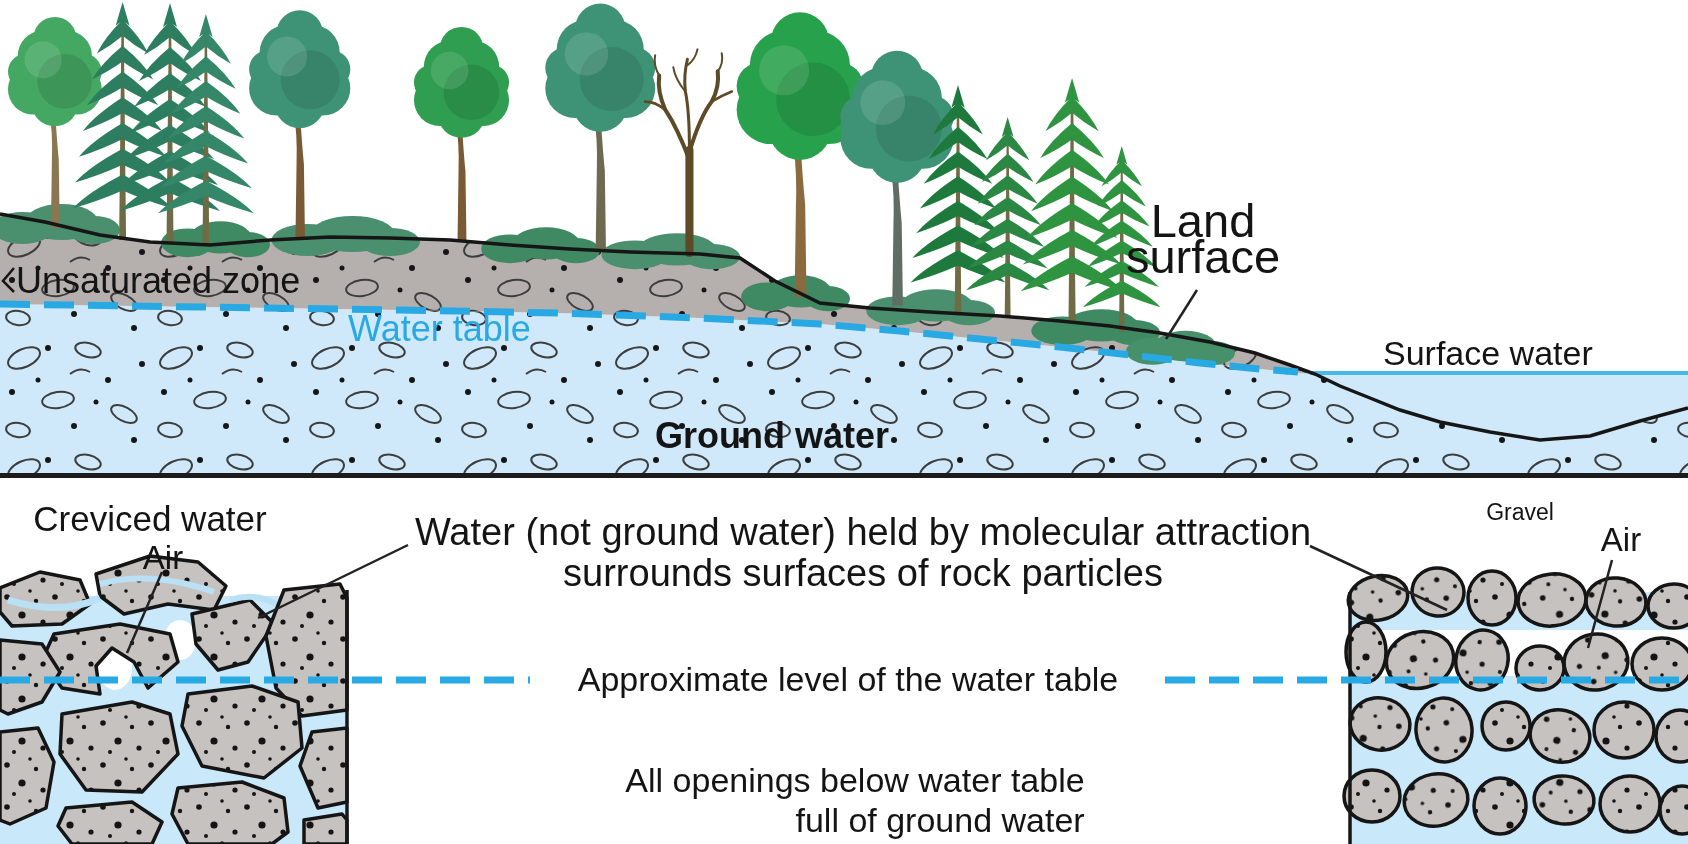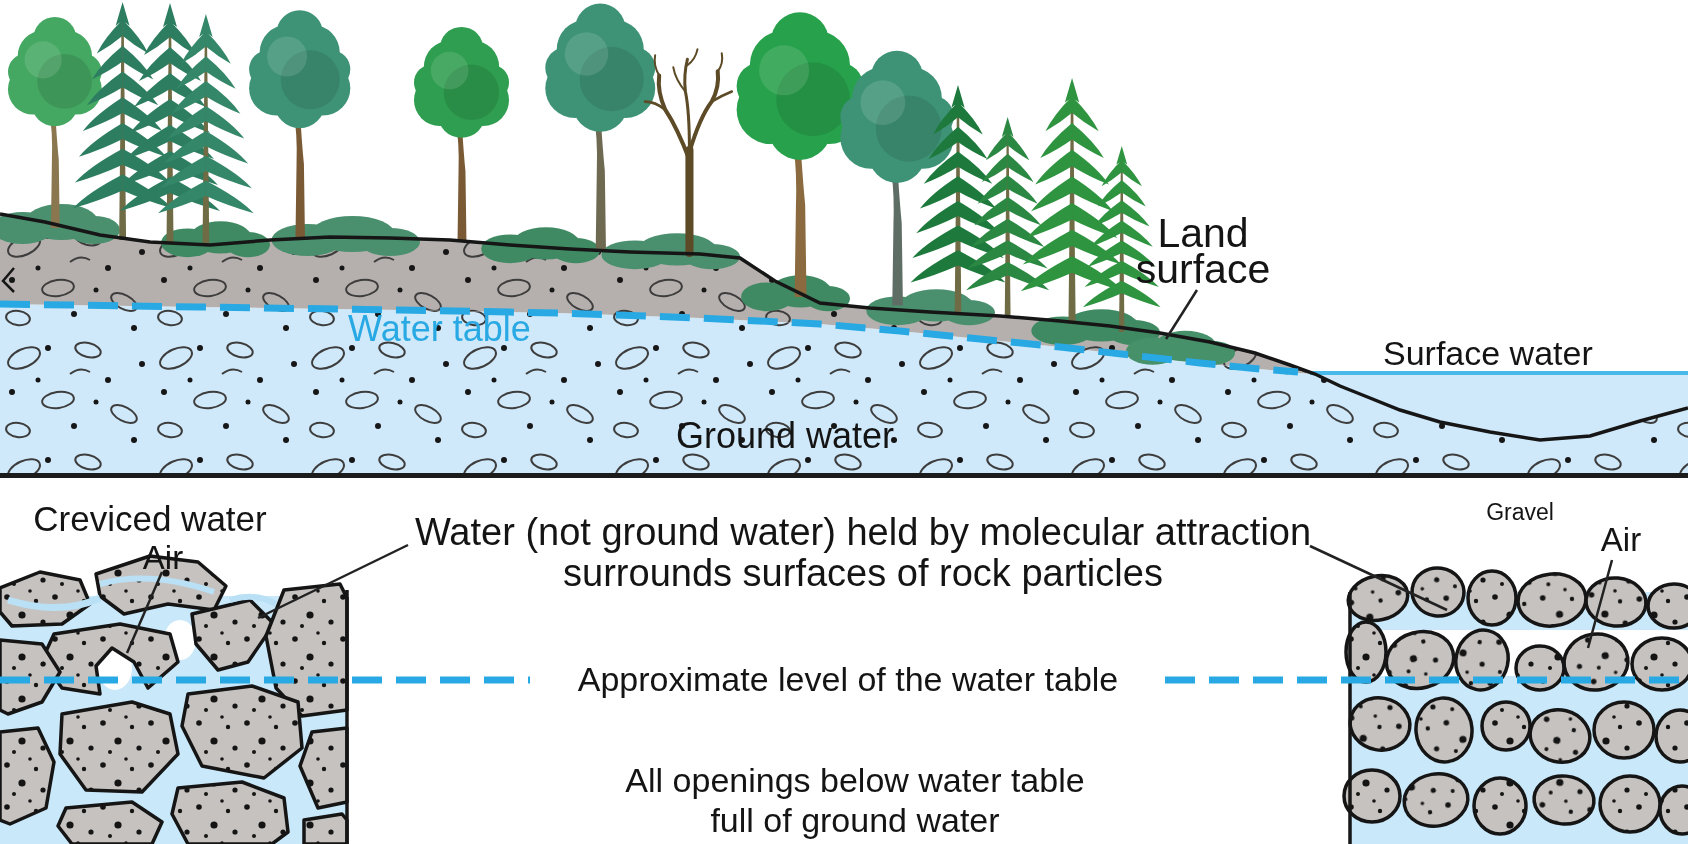--- a/index.html
+++ b/index.html
@@ -4,30 +4,30 @@
 <style>
   html,body{margin:0;padding:0;background:#fff;}
   #stage{position:relative;width:1688px;height:844px;overflow:hidden;background:#ffffff;
          font-family:"Liberation Sans",sans-serif;}
   #scene{position:absolute;left:0;top:0;width:1688px;height:844px;}
   .lbl{position:absolute;color:#141414;white-space:nowrap;line-height:1.06;}
   .ctr{transform:translateX(-50%);text-align:center;}
   #lbl-unsat{left:16px;top:262px;font-size:36px;}
   #lbl-wt{left:348px;top:310px;font-size:36px;color:var(--wtblue,#29a9e3);}
   #lbl-sat{left:16px;top:352px;font-size:36px;}
-  #lbl-gw{left:772px;top:417px;font-size:36px;font-weight:normal;margin-left:13px;}
-  #lbl-land{left:1203px;top:215px;font-size:41px;line-height:36px;}
+  #lbl-gw{left:772px;top:417px;font-size:36px;font-weight:bold;}
+  #lbl-land{left:1203px;top:203px;font-size:47px;line-height:36px;}
   #lbl-sw{left:1383px;top:335px;font-size:34px;}
   #lbl-cr{left:150px;top:500px;font-size:35px;}
   #lbl-airL{left:163px;top:541px;font-size:33px;}
   #lbl-gravel{left:1520px;top:500px;font-size:23px;}
   #lbl-airR{left:1621px;top:523px;font-size:33px;}
   #lbl-mol{left:863px;top:512px;font-size:38px;line-height:41px;}
   #lbl-approx{left:848px;top:661px;font-size:34px;text-align:right;}
-  #lbl-open{left:855px;top:760px;font-size:34px;line-height:40px;}
+  #lbl-open{left:855px;top:760px;font-size:34px;line-height:40px;text-align:right;}
 </style>
 </head>
 <body>
 
 <div id="stage" style="--wtblue: #29a9e3;">
 
 <svg id="scene" viewBox="0 0 1688 844" xmlns="http://www.w3.org/2000/svg">
   <defs>
 
     <pattern id="sed" width="152" height="112" patternUnits="userSpaceOnUse">
@@ -242,20 +242,21 @@
   </g>
 
   <g stroke="#222" stroke-width="2.5" fill="none">
     <path d="M408,545 L258,618"></path>
     <path d="M1310,546 L1447,610"></path>
     <path d="M162,572 L127,653"></path>
     <path d="M1612,560 L1588,648"></path>
   </g>
 </svg>
 
+  <div class="lbl" id="lbl-unsat">Unsaturated zone</div>
   <div class="lbl" id="lbl-wt">Water table</div>
   <div class="lbl ctr" id="lbl-gw">Ground water</div>
   <div class="lbl ctr" id="lbl-land">
     <div>Land</div>
     <div>surface</div>
   </div>
   <div class="lbl" id="lbl-sw">Surface water</div>
 
   <div class="lbl ctr" id="lbl-cr">Creviced water</div>
   <div class="lbl ctr" id="lbl-airL">Air</div>

